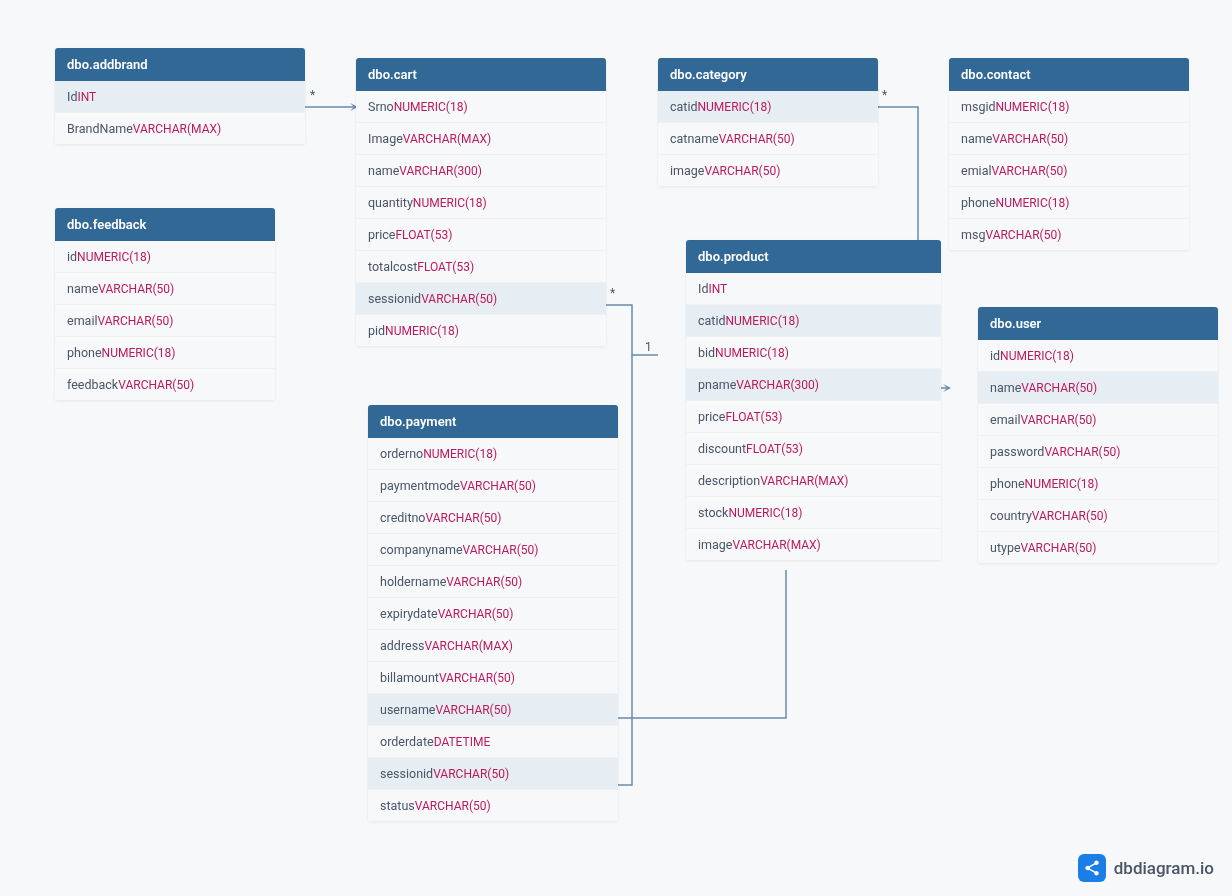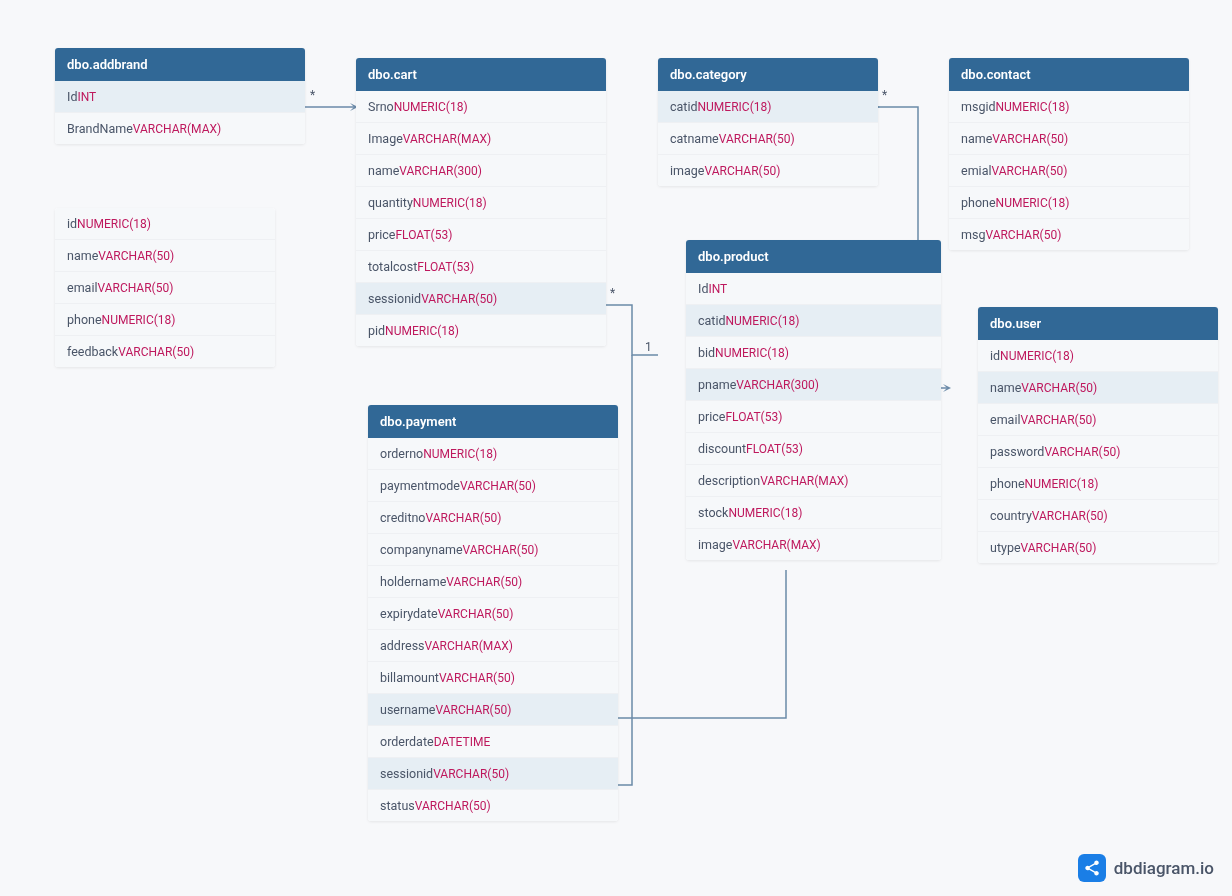--- a/index.html
+++ b/index.html
@@ -201,20 +201,21 @@
         <div class="row">
           <span class="col-name">phone</span>
           <span class="col-type">NUMERIC(18)</span>
         </div>
         <div class="row">
           <span class="col-name">msg</span>
           <span class="col-type">VARCHAR(50)</span>
         </div>
       </div>
       <div class="table" style="left: 55px; top: 208px; width: 220px;">
+        <div class="table-header">dbo.feedback</div>
         <div class="row">
           <span class="col-name">id</span>
           <span class="col-type">NUMERIC(18)</span>
         </div>
         <div class="row">
           <span class="col-name">name</span>
           <span class="col-type">VARCHAR(50)</span>
         </div>
         <div class="row">
           <span class="col-name">email</span>

